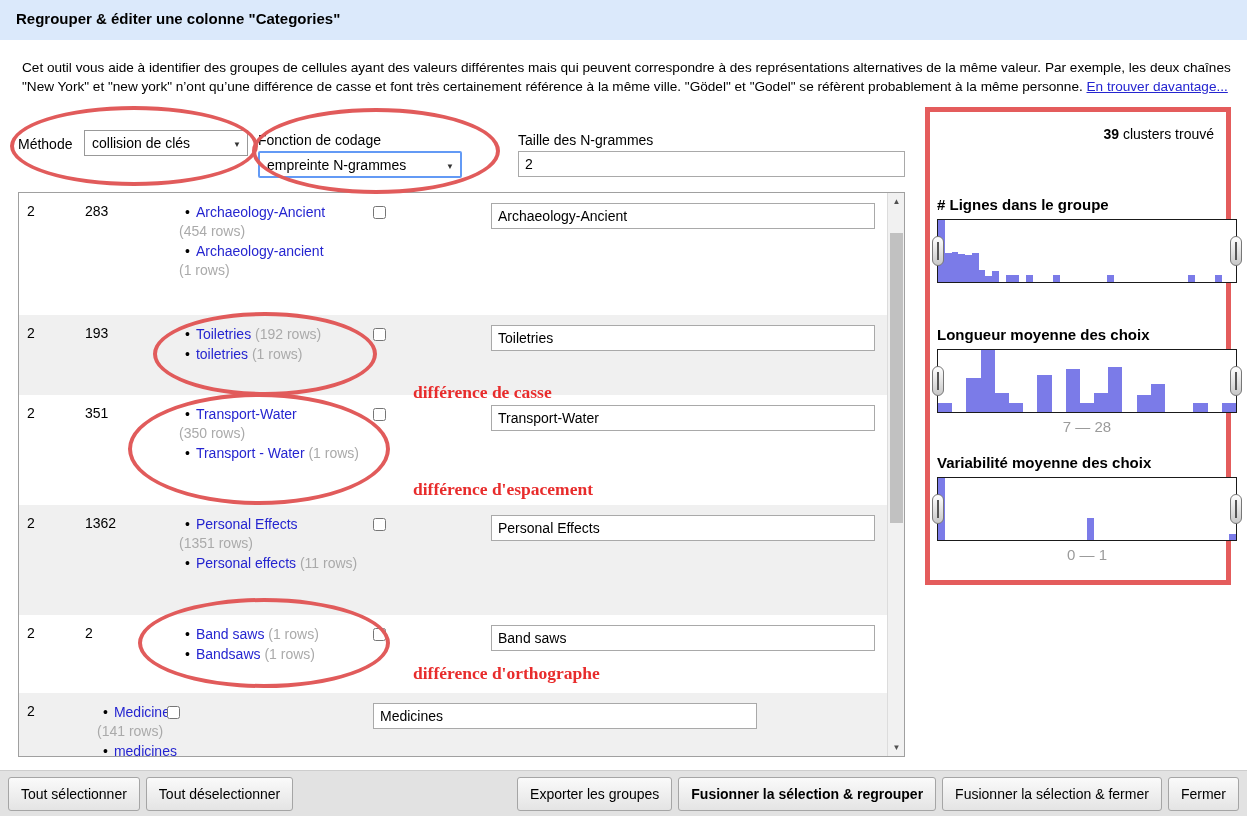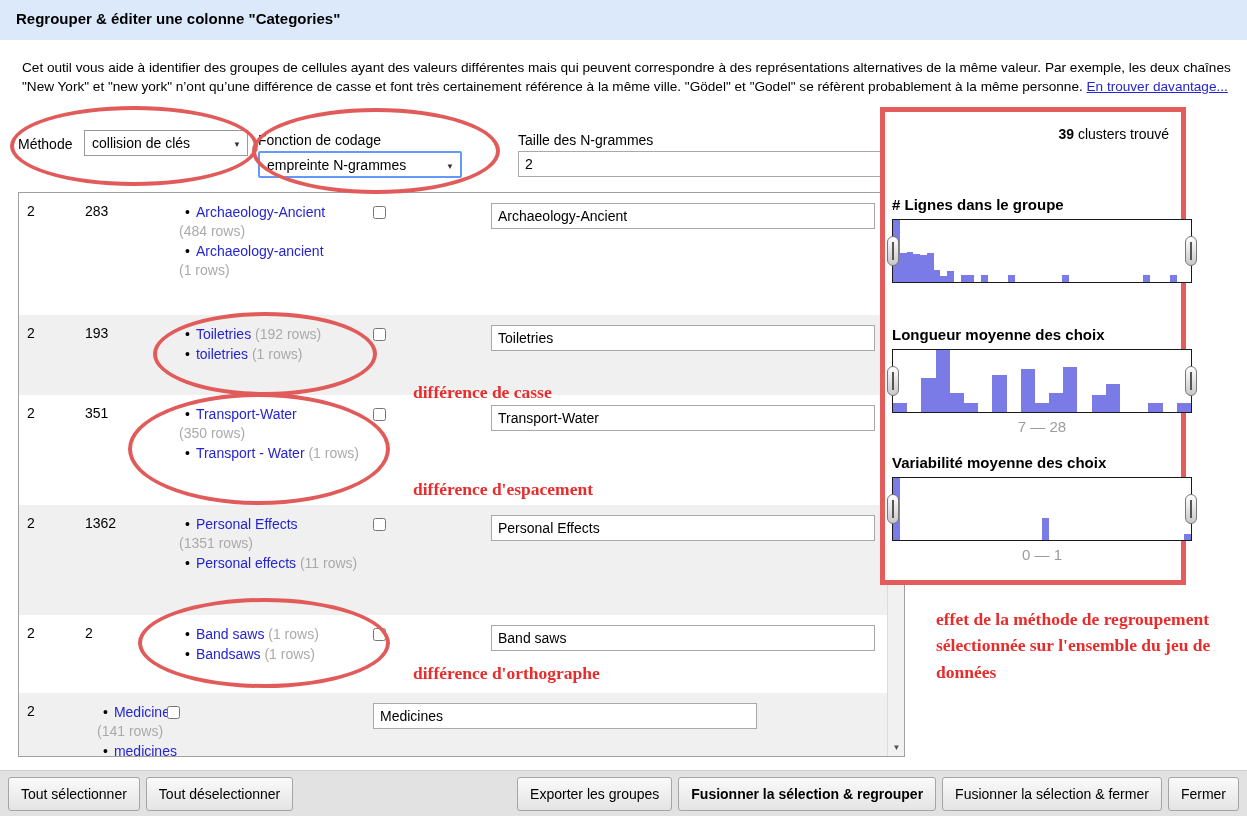--- a/index.html
+++ b/index.html
@@ -42,21 +42,21 @@
 
   
   .vscroll { position:absolute; right:0; top:0; width:17px; height:100%; background:#f1f1f1; border-left:1px solid #dcdcdc; }
   .vscroll .btn { position:absolute; left:0; width:17px; height:17px; font-size:8px; color:#505050;
     text-align:center; line-height:17px; }
   .vscroll .btn.up { top:0; }
   .vscroll .btn.down { bottom:0; }
   .vscroll .thumb { position:absolute; left:2px; width:13px; top:40px; height:290px; background:#c1c1c1; }
 
   
-  .summary-panel { position:absolute; left:880px; top:107px; width:306px; height:478px;
+  .summary-panel { position:absolute; left:925px; top:107px; width:306px; height:478px;
     border:5px solid #e45c5c; background:#fff;text-decoration:underline; }
   .clusters-found { position:absolute; top:14px; right:12px; font-size:14px; }
   .clusters-found b { font-weight:bold; }
   .hist-heading { position:absolute; left:7px; font-size:15px; font-weight:bold; }
   .hist-box { position:absolute; left:7px; width:300px; height:64px; border:1px solid #1a1a1a; background:#fff; }
   .bars { position:absolute; left:0; bottom:0; width:100%; height:100%; display:flex; align-items:flex-end; }
   .bin { flex:1 1 0; height:100%; position:relative; }
   .bin i { position:absolute; bottom:0; left:0; width:100%; background:#7b7be8; display:block; }
   .handle { position:absolute; top:50%; width:12px; height:30px; margin-top:-15px;
     border:1px solid #777; border-radius:6px; background:linear-gradient(#ffffff,#c8c8c8); z-index:2; }
@@ -102,21 +102,21 @@
   <div class="ctl-label" style="left:518px; top:132px;">Taille des N-grammes</div>
   <input class="txt-input" style="left: 518px; top: 151px; width: 387px;" type="text" value="2">
 
   <div class="cluster-table">
     <div class="rows-area">
         <div class="crow" style="min-height: 122px;">
           <div class="cell size">2</div>
           <div class="cell count">283</div>
           <div class="cell vals">
             <ul>
-              <li><span class="bullet">•</span><a class="val-link" href="#">Archaeology-Ancient</a><span class="row-count"> (484 rows)</span></li>
+              <li><span class="bullet">•</span><a class="val-link" href="#">Archaeology-Ancient</a><span class="row-count"> (454 rows)</span></li>
               <li><span class="bullet">•</span><a class="val-link" href="#">Archaeology-ancient</a><span class="row-count"> (1 rows)</span></li>
             </ul>
           </div>
           <div class="cell chk"><input type="checkbox" style=""></div>
           <div class="cell newval"><input type="text" value="Archaeology-Ancient" style=""></div>
         </div>
         <div class="crow alt" style="min-height: 80px;">
           <div class="cell size">2</div>
           <div class="cell count">193</div>
           <div class="cell vals">
@@ -542,21 +542,20 @@
 
   <div class="red-ellipse" style="left:10px;  top:106px; width:248px; height:80px;"></div>
   <div class="red-ellipse" style="left:252px; top:108px; width:248px; height:86px;"></div>
   <div class="red-ellipse" style="left:153px; top:312px; width:224px; height:84px;"></div>
   <div class="red-ellipse" style="left:128px; top:393px; width:262px; height:112px;"></div>
   <div class="red-ellipse" style="left:138px; top:598px; width:252px; height:90px;"></div>
 
   <div class="red-note" style="left:413px; top:366px;margin-top:13px;">différence de casse</div>
   <div class="red-note" style="left:413px; top:476px;">différence d'espacement</div>
   <div class="red-note" style="left:413px; top:660px;">différence d'orthographe</div>
-  <div class="red-note" style="left:936px; top:606px; width:300px;">effet de la méthode de regroupement sélectionnée sur l'ensemble du jeu de données</div>
 
   <div class="dlg-footer">
       <button>Tout sélectionner</button>
       <button>Tout déselectionner</button>
       <button class="push">Exporter les groupes</button>
       <button class="bold">Fusionner la sélection &amp; regrouper</button>
       <button>Fusionner la sélection &amp; fermer</button>
       <button>Fermer</button>
     </div>
 </div>

